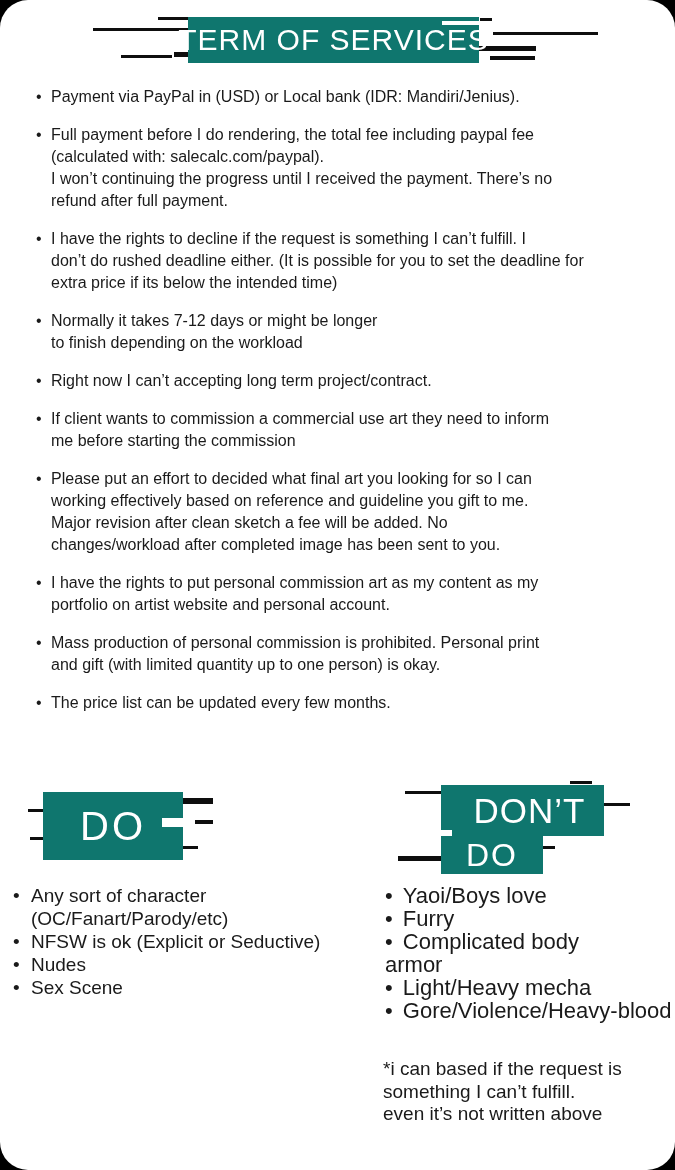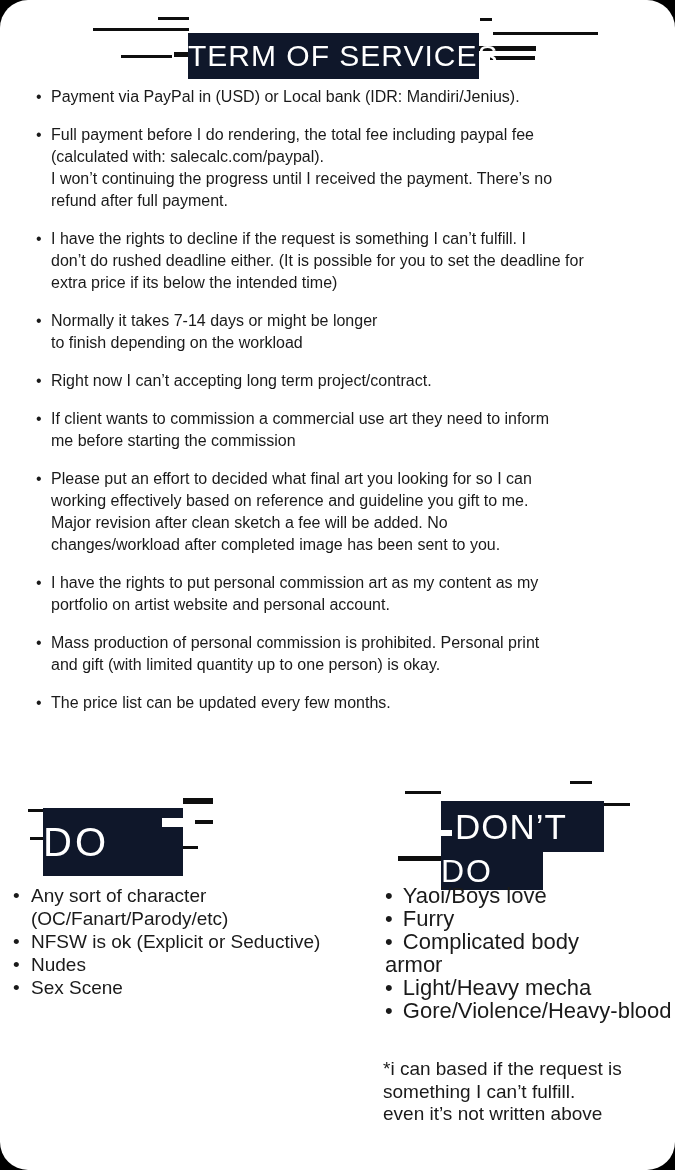--- a/index.html
+++ b/index.html
@@ -8,23 +8,23 @@
     width:675px;height:1170px;
     background:#ffffff;
     border-radius:28px;
     overflow:hidden;
     font-family:"Liberation Sans", sans-serif;
     color:#1a1a1a;
   }
   .glitch{position:absolute;background:#0e0e0e;}
   .glitch.white{background:#ffffff;}
   .blackbox{
-    position:absolute;background:#0f172a;color:#ffffff;
-    display:flex;align-items:center;justify-content:flex-start;
-    line-height:1;white-space:nowrap;margin-top:16px;
+    position:absolute;background:#0f766e;color:#ffffff;
+    display:flex;align-items:center;justify-content:center;
+    line-height:1;white-space:nowrap;
   }
   .hdr-box{left:188px;top:17px;width:291px;height:46px;font-size:30px;letter-spacing:1px;}
   .do-box{left:43px;top:792px;width:140px;height:68px;font-size:40px;letter-spacing:3px;}
   .dont-box-top{left:441px;top:785px;width:149px;height:51px;font-size:35px;letter-spacing:1px;padding-left:14px;}
   .dont-box-bottom{left:441px;top:836px;width:102px;height:38px;font-size:32px;letter-spacing:2px;}
 
   .terms{position:absolute;left:36px;top:86px;width:622px;font-size:16px;line-height:22px;}
   .terms .item{display:flex;margin-bottom:16px;}
   .terms .bullet{flex:0 0 15px;}
   .terms .txt{white-space:pre-wrap;flex:1;}
@@ -76,21 +76,21 @@
 refund after full payment.</span></span>
       </div>
       <div class="item">
         <span class="bullet">• </span>
         <span class="txt"><span class="b">I have the rights to decline if the request is something I can’t fulfill.</span><span class="r"> I
 don’t do rushed deadline either. (It is possible for you to set the deadline for
 extra price if its below the intended time)</span></span>
       </div>
       <div class="item">
         <span class="bullet">• </span>
-        <span class="txt"><span class="b">Normally it takes 7-14 days or might be longer</span><span class="r">
+        <span class="txt"><span class="b">Normally it takes 7-12 days or might be longer</span><span class="r">
 to finish depending on the workload</span></span>
       </div>
       <div class="item">
         <span class="bullet">• </span>
         <span class="txt"><span class="r">Right now I can’t accepting </span><span class="b">long term project/contract.</span></span>
       </div>
       <div class="item">
         <span class="bullet">• </span>
         <span class="txt"><span class="r">If client wants to commission a commercial use art they need to inform
 me before starting the commission</span></span>

